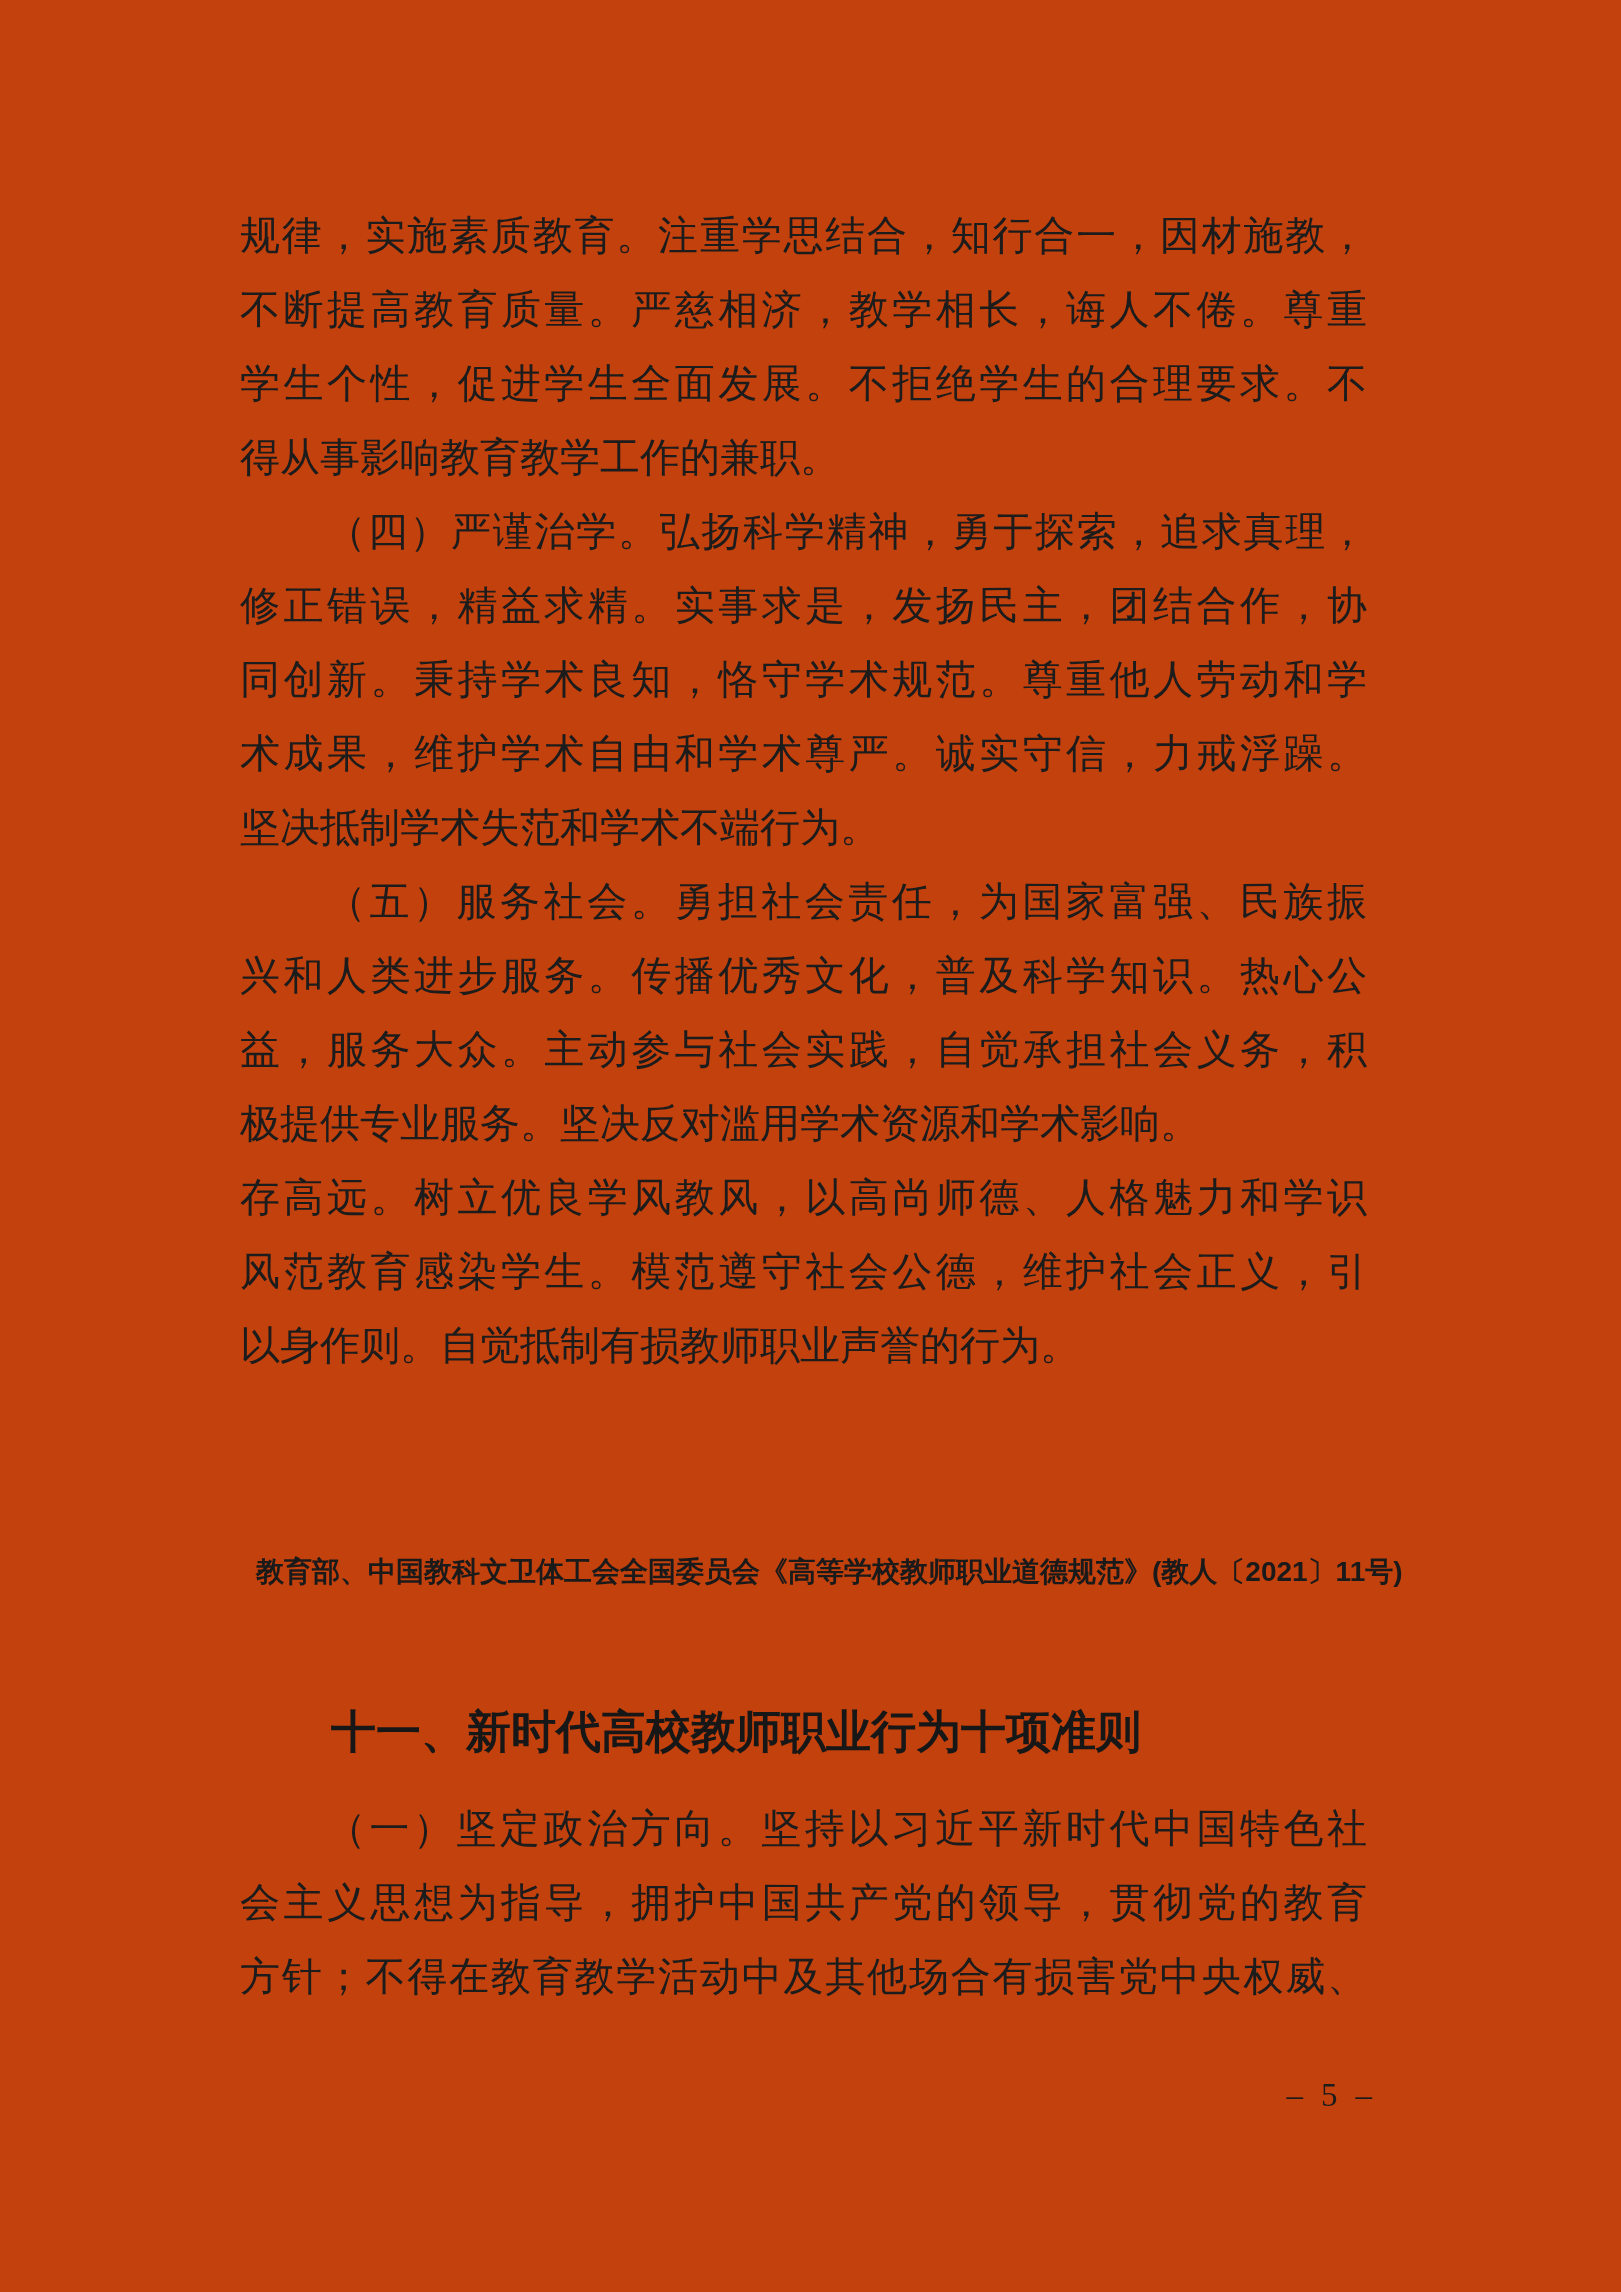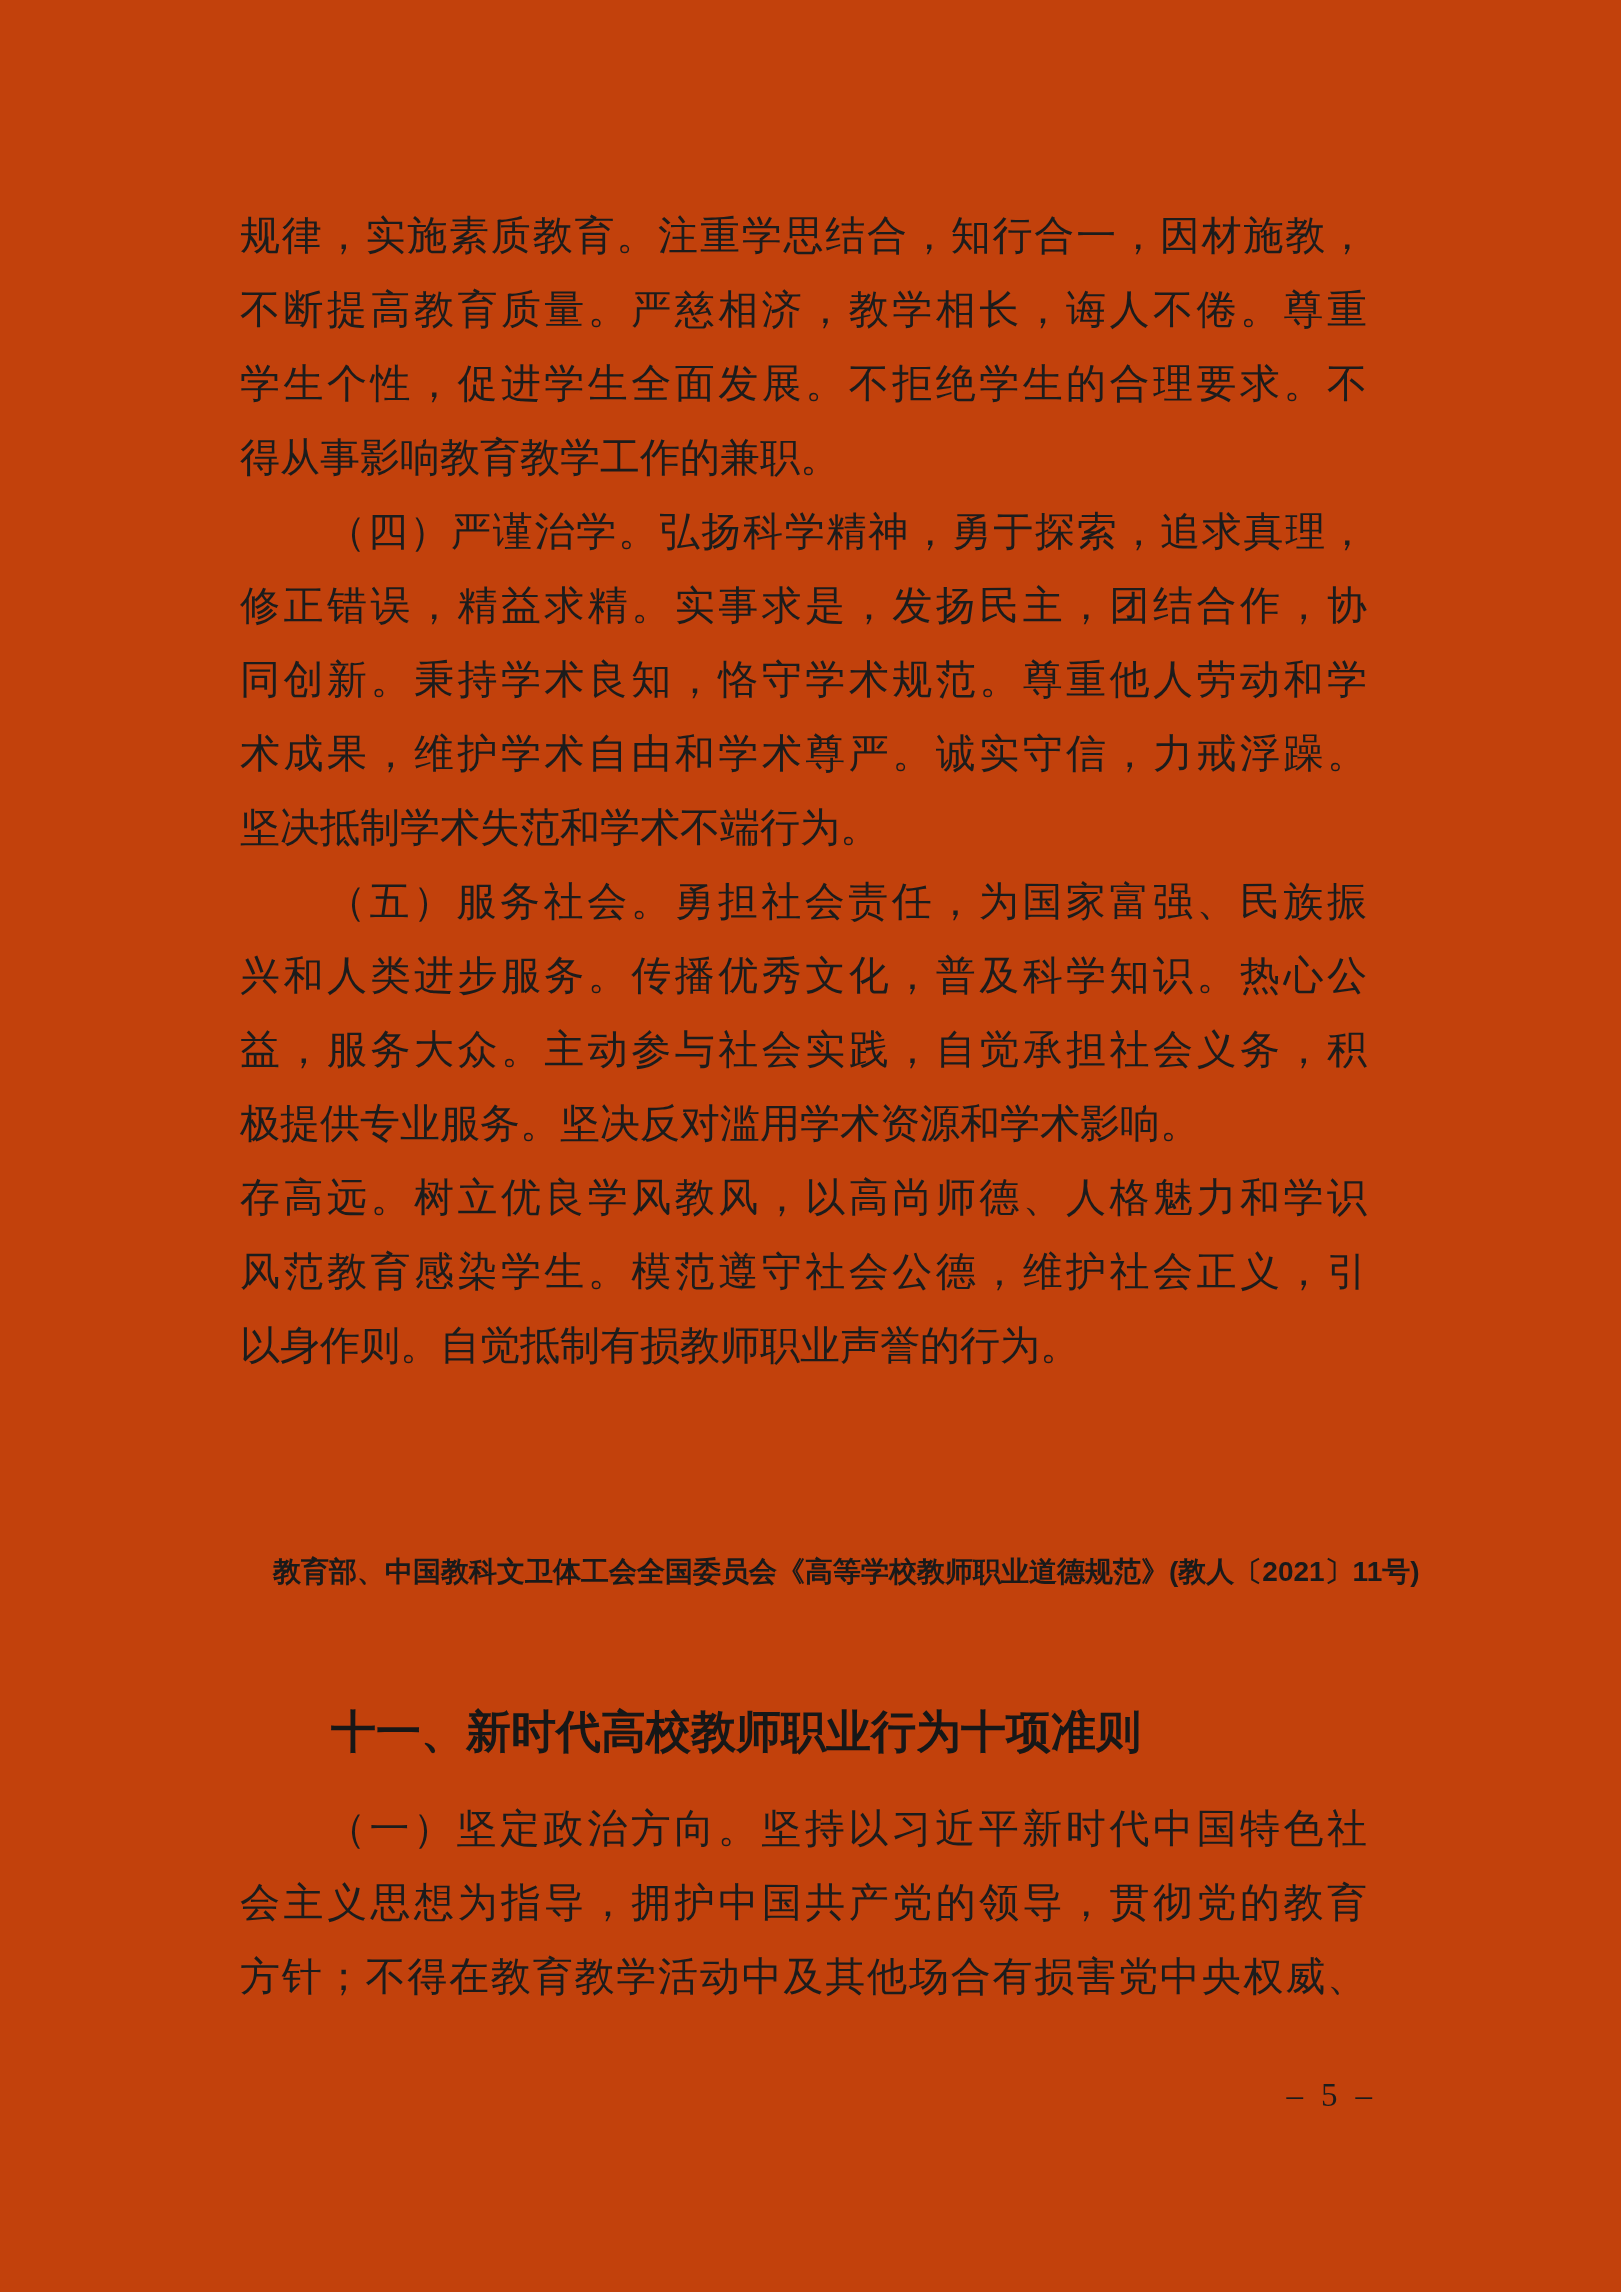--- a/index.html
+++ b/index.html
@@ -45,21 +45,21 @@
   }
   .line.start {
     text-indent: 86px;
   }
   .line.end {
     text-align: center;
     text-align-last: left;
   }
   .citation {
     position: absolute;
-    left: 273px;
+    left: 256px;
     top: 1552px;
     width: 1108px;
     font-size: 28px;
     line-height: 39px;
     font-weight: 700;
     font-family: "Liberation Sans", "DejaVu Sans", sans-serif;
     color: #1a1a1a;
     white-space: nowrap;
   }
   .heading {

